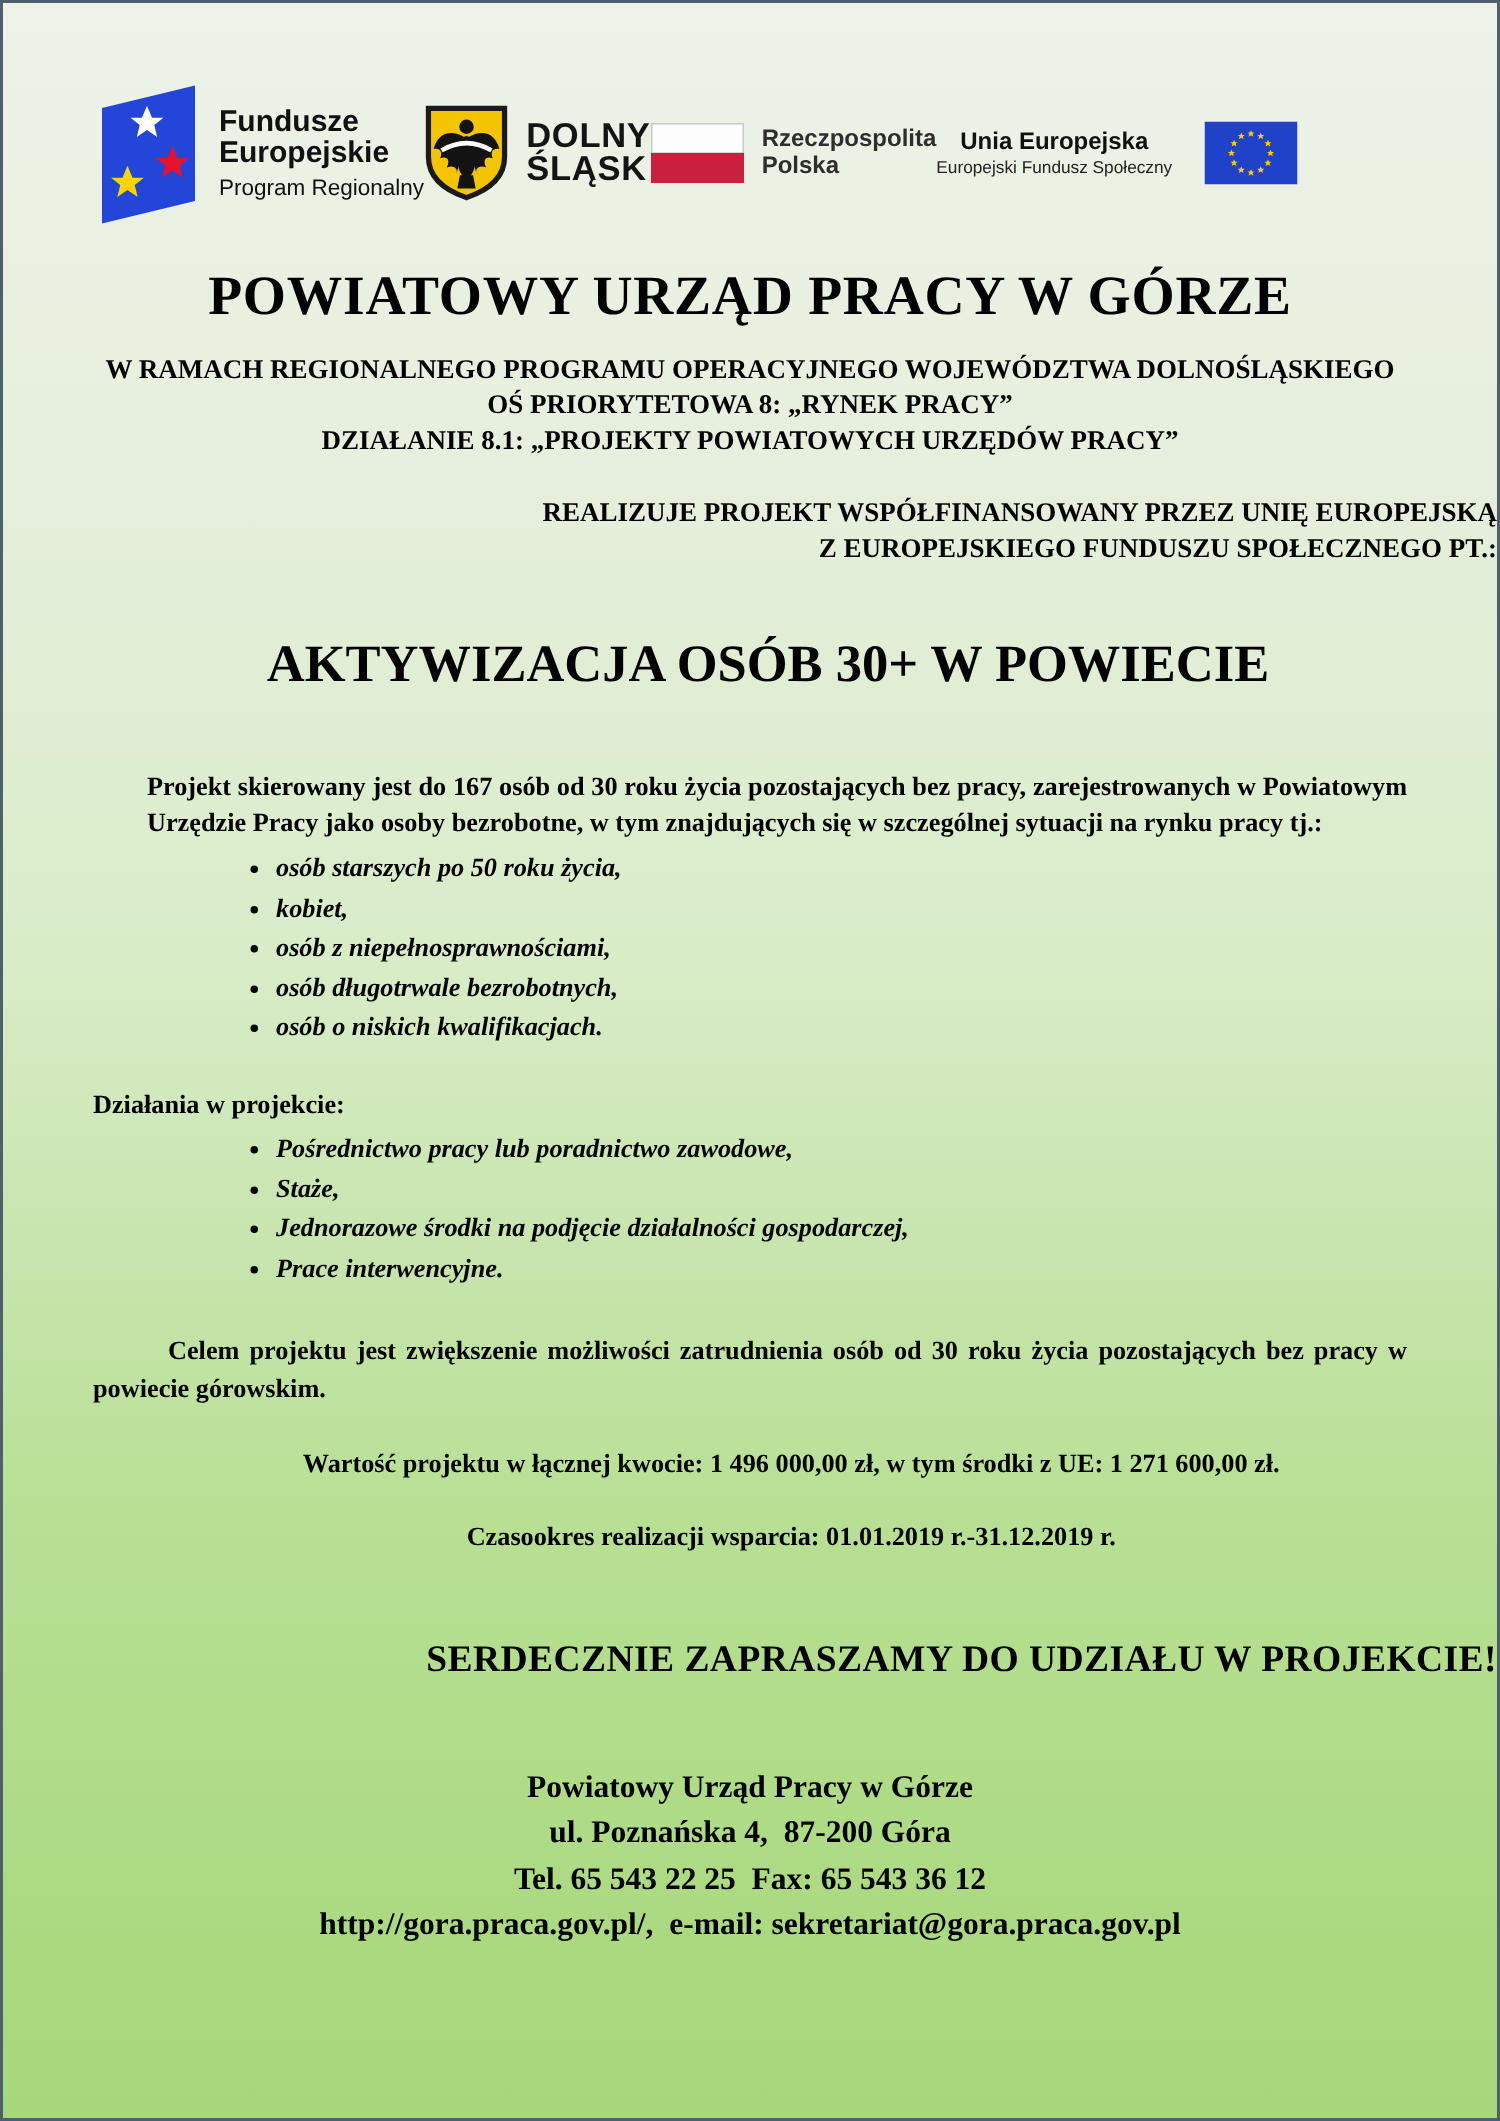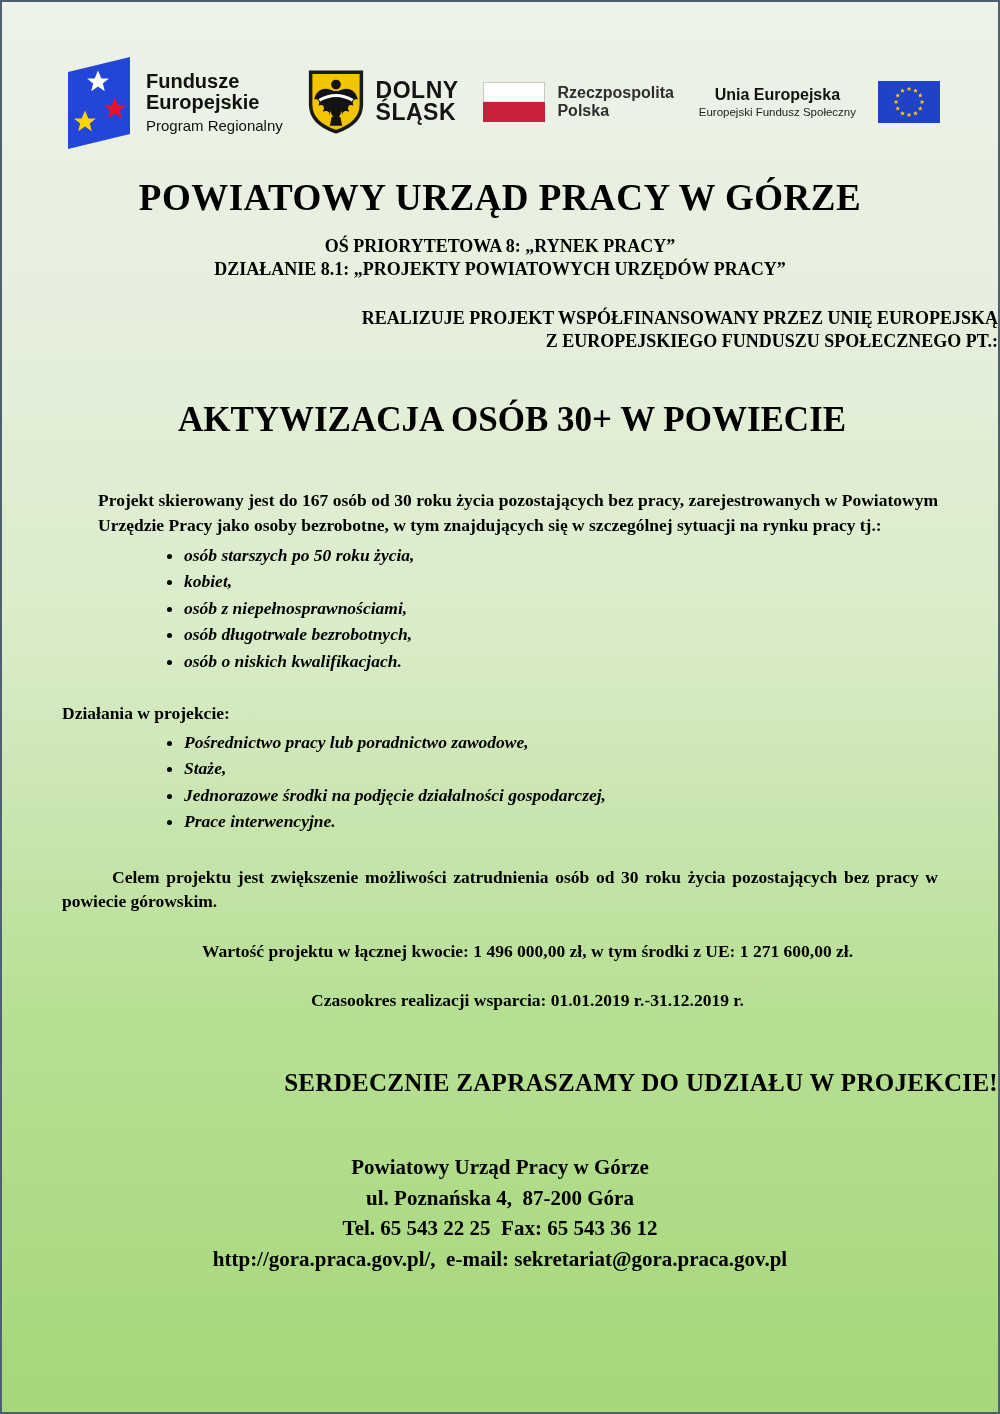--- a/index.html
+++ b/index.html
@@ -18,21 +18,21 @@
       #b8e095 71%,
       #a9d87d 95%,
       #a7d77b 100%);
     color: #000;
     font-family: "Liberation Serif", serif;
     overflow: hidden;
   }
   
   .logos {
     display: flex;
-    justify-content: space-between;
+    justify-content: flex-start;
     align-items: center;
     padding: 52px 58px 0 58px;
     font-family: "Liberation Sans", sans-serif;
   }
   .logo { display: flex; align-items: center; gap: 12px; }
   .fe-text .l1 { font-size: 20px; font-weight: bold; line-height: 1.05; color: #111; }
   .fe-text .l3 { font-size: 15px; margin-top: 4px; color: #111; }
   .ds-text { font-size: 23px; font-weight: 900; line-height: 0.95; letter-spacing: 0.5px; color: #141414; }
   .rp-text { font-size: 16px; font-weight: bold; line-height: 1.1; color: #2e2e2e; }
   .ue-text { text-align: center; margin-right: 10px; }
@@ -198,20 +198,21 @@
         <use href="#eust" transform="translate(19.7,14.5)"></use>
         <use href="#eust" transform="translate(24.5,9.7)"></use>
       </svg>
     </div>
 
   </div>
 
   <div class="main-title">POWIATOWY URZĄD PRACY W GÓRZE</div>
 
   <div class="program">
+    <div>W RAMACH REGIONALNEGO PROGRAMU OPERACYJNEGO WOJEWÓDZTWA DOLNOŚLĄSKIEGO</div>
     <div>OŚ PRIORYTETOWA 8: „RYNEK PRACY”</div>
     <div>DZIAŁANIE 8.1: „PROJEKTY POWIATOWYCH URZĘDÓW PRACY”</div>
   </div>
 
   <div class="cofinance">
     <div>REALIZUJE PROJEKT WSPÓŁFINANSOWANY PRZEZ UNIĘ EUROPEJSKĄ</div>
     <div>Z EUROPEJSKIEGO FUNDUSZU SPOŁECZNEGO PT.:</div>
   </div>
 
   <div class="project-title">

